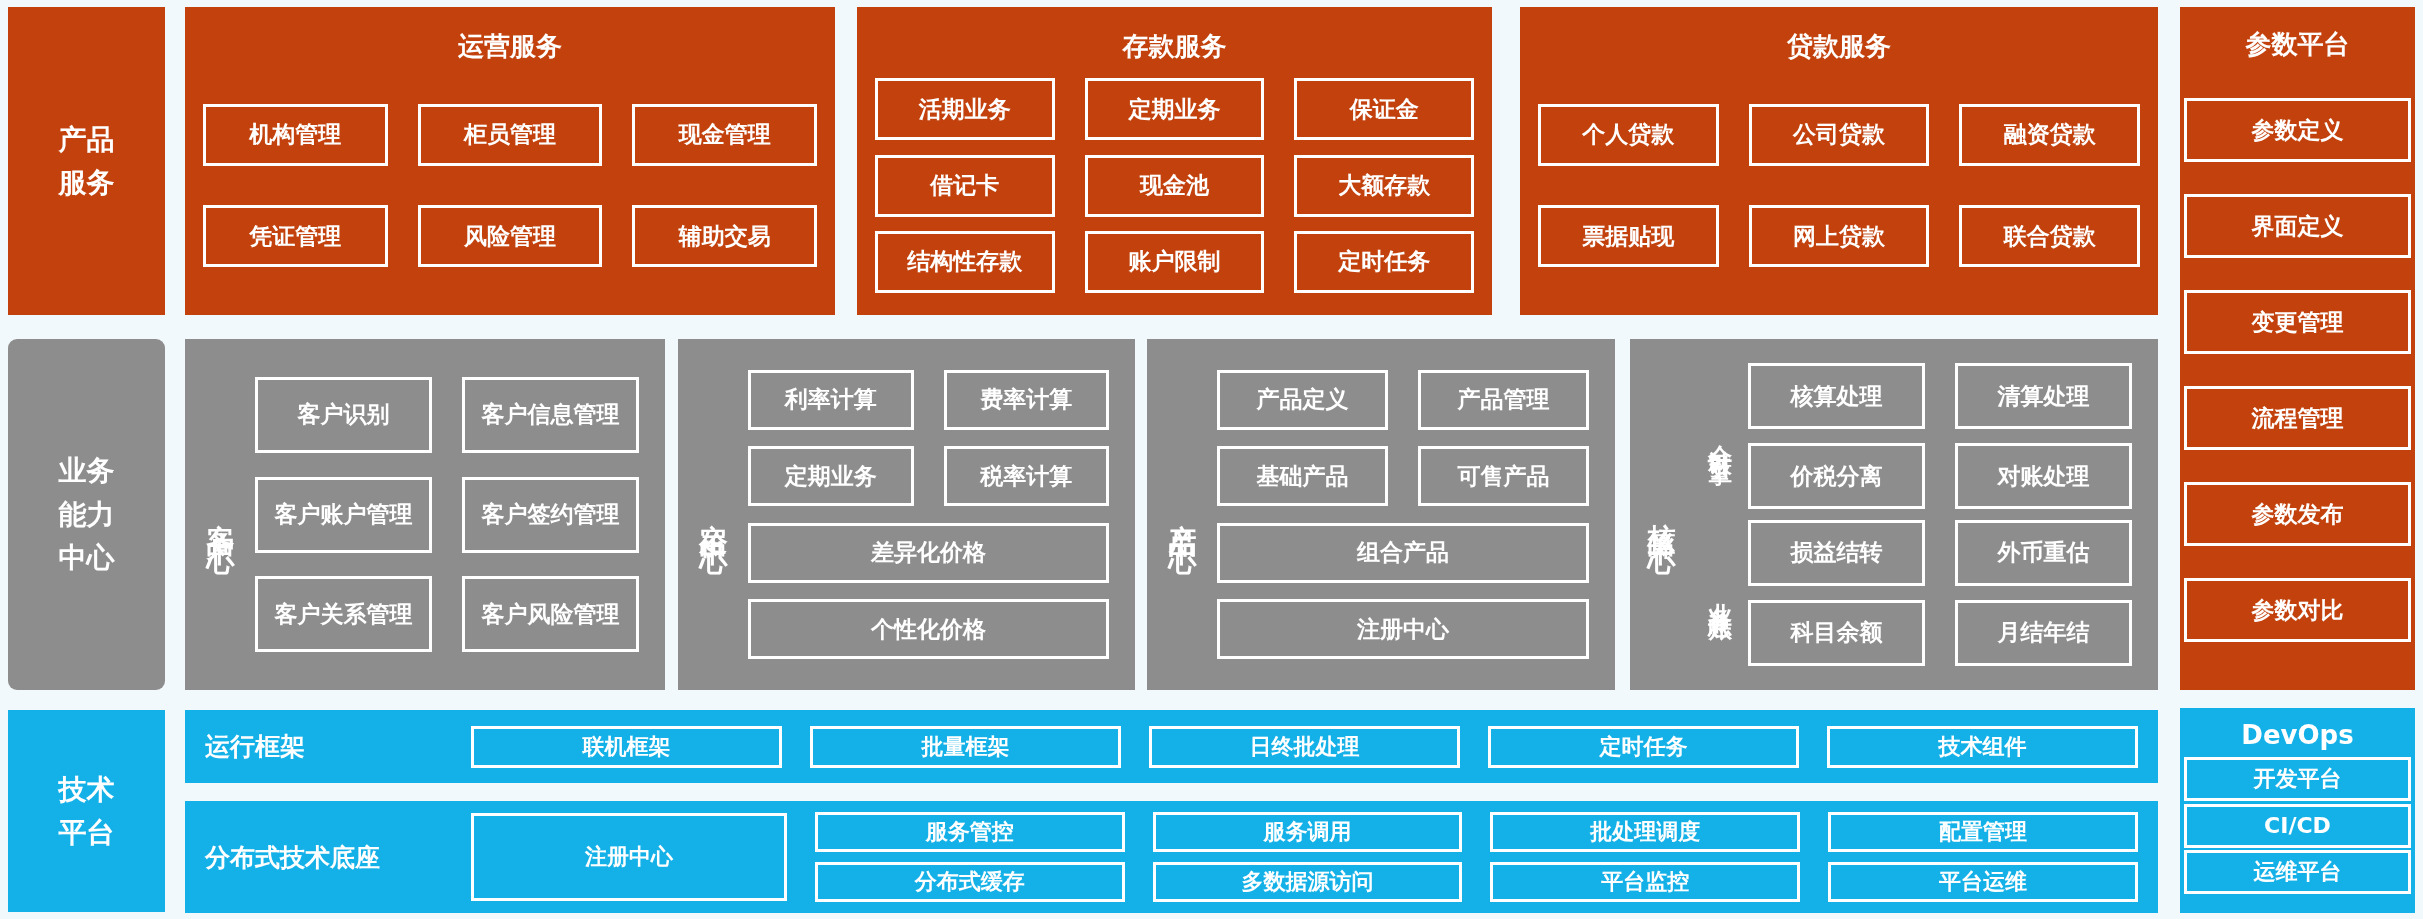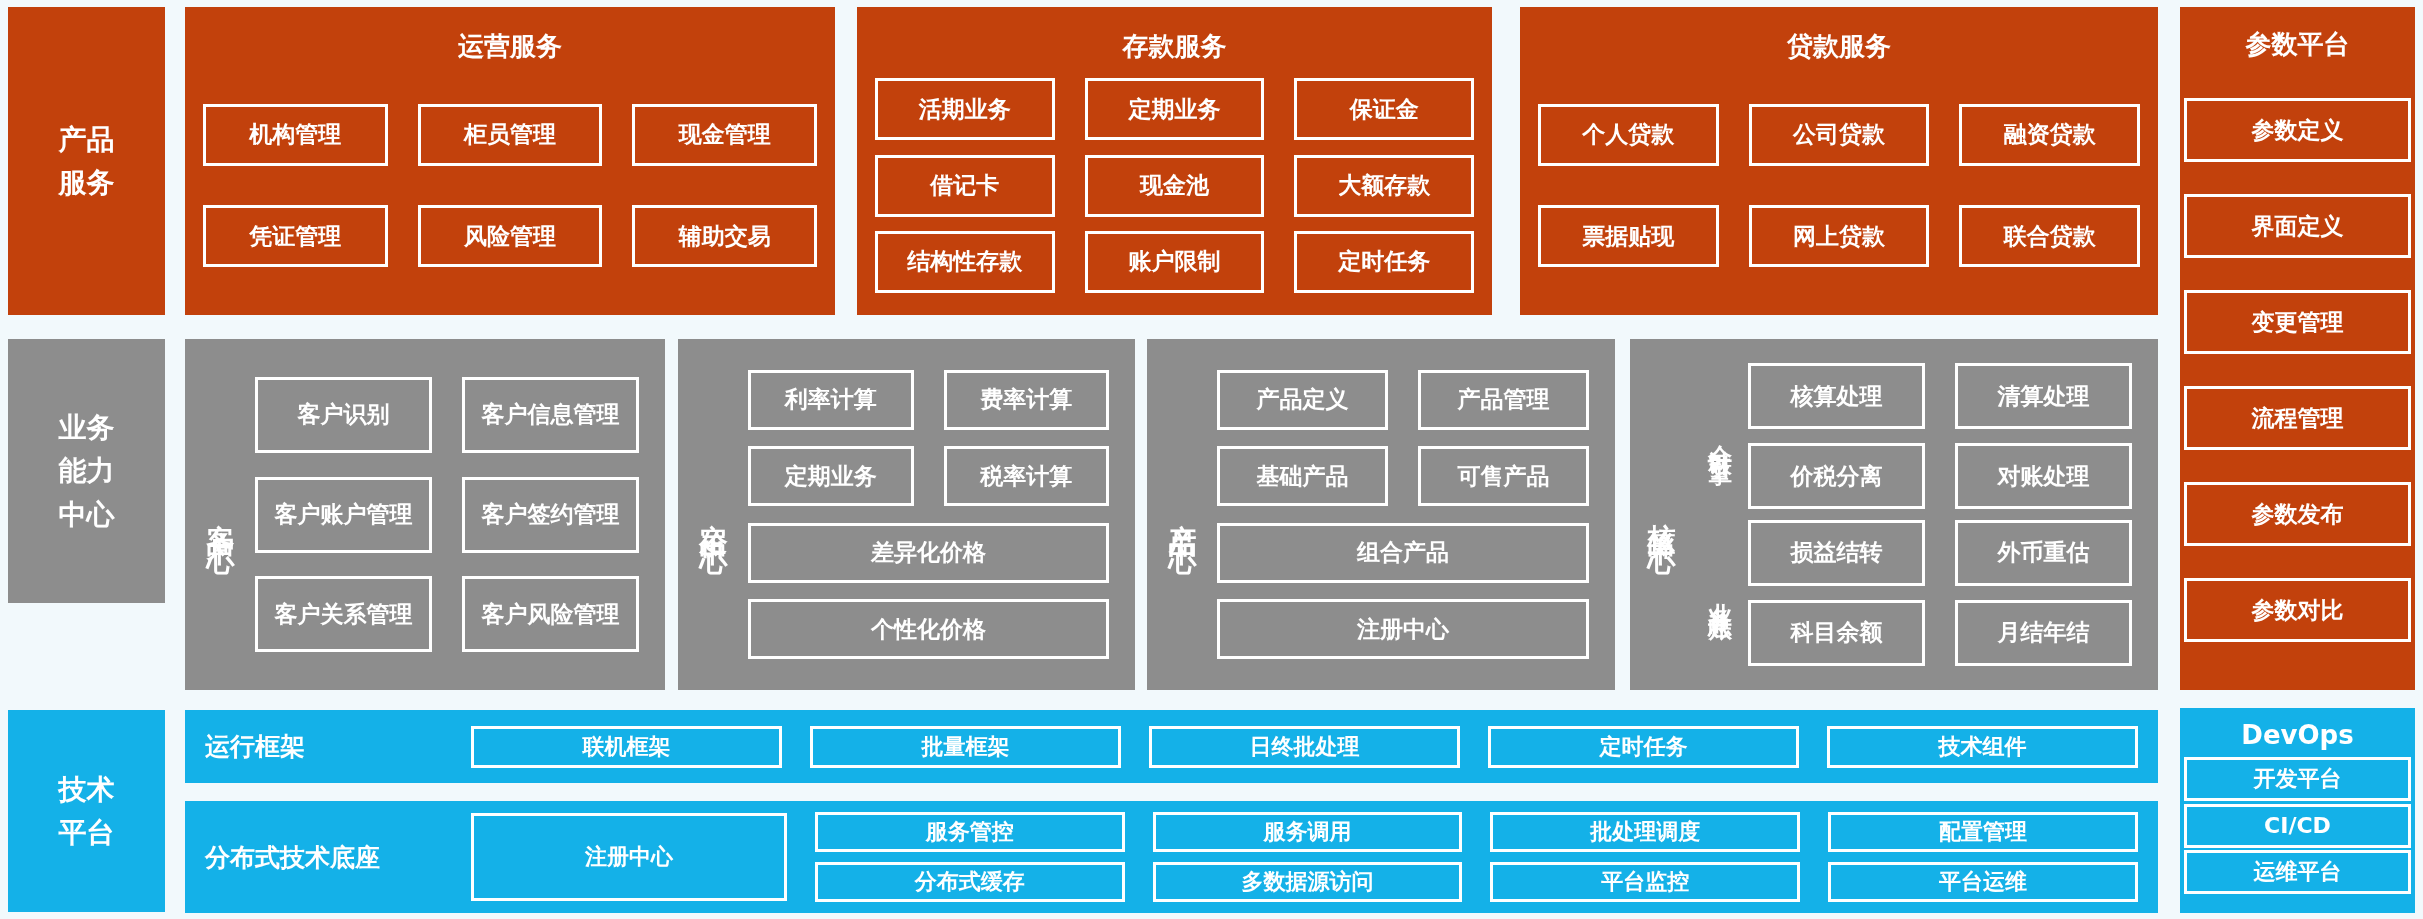--- a/index.html
+++ b/index.html
@@ -49,21 +49,21 @@
 </style>
 </head>
 <body>
 
 <div class="page">
 
   <div class="abs teal rail" style="left:8px;top:7px;width:157px;height:308px;">
     <div class="wrap2">产品服务</div>
   </div>
 
-  <div class="abs gray rail" style="left:8px;top:339px;width:157px;height:264px;">
+  <div class="abs gray rail" style="left:8px;top:339px;width:157px;height:351px;border-radius:9px;">
     <div class="wrap2">业务能力中心</div>
   </div>
 
   <div class="abs blue rail" style="left:8px;top:710px;width:157px;height:202px;">
     <div class="wrap2">技术平台</div>
   </div>
 
   <div class="abs teal block" style="left:185px;top:7px;width:650px;height:308px;">
     <div class="block-title">运营服务</div>
     <div class="grid-rows">

